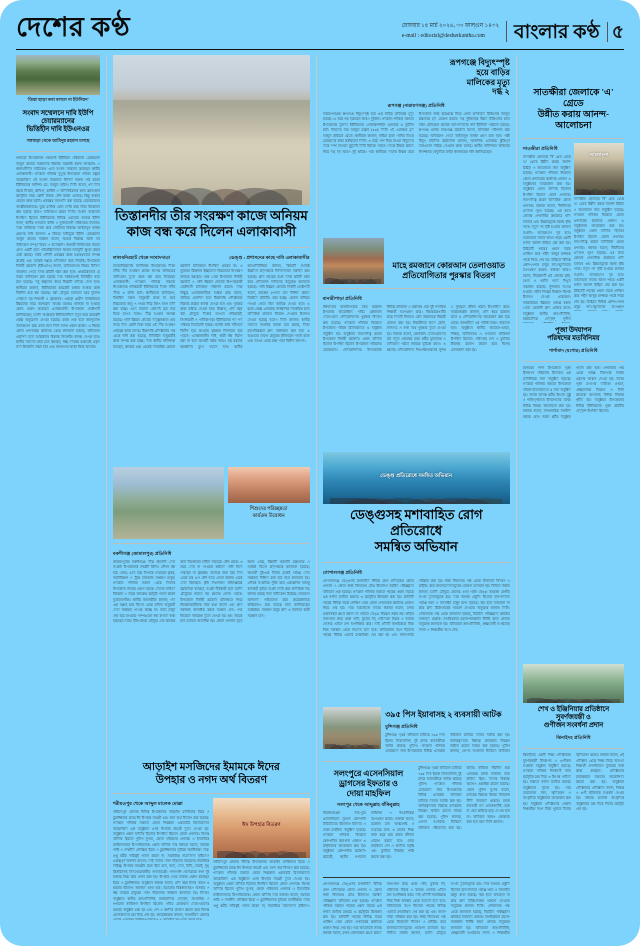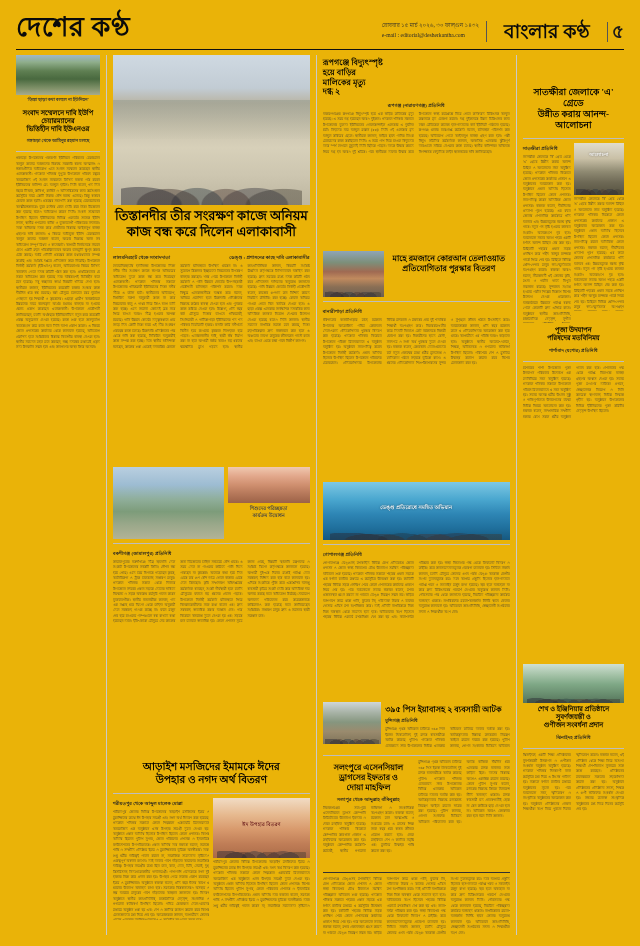--- a/index.html
+++ b/index.html
@@ -14,21 +14,22 @@
     color: #1a1a1a;
     overflow: hidden;
     position: relative;
   }
   .page {
     width: 640px;
     height: 946px;
     box-sizing: border-box;
     padding: 14px 16px 8px 16px;
     position: relative;
-    background: #eab308;
+    background: #7dd3fc;
+    border-radius: 22px;
   }
 
   
   .masthead {
     display: flex;
     align-items: flex-end;
     justify-content: space-between;
     padding-bottom: 4px;
   }
   .logo-left {
@@ -36,21 +37,21 @@
     font-weight: bold;
     font-size: 27px;
     letter-spacing: 0.5px;
     color: #0b0b0b;
     line-height: 1;
     padding-bottom: 1px;
   }
   .mast-right {
     display: flex;
     align-items: flex-end;
-    gap: 17px;
+    gap: 7px;
   }
   .dateblock {
     text-align: left;
     font-size: 5.6px;
     line-height: 1.7;
     color: #2a2a2a;
     padding-right: 7px;
     border-right: 1px solid #555;
     padding-bottom: 2px;
   }
@@ -288,41 +289,43 @@
             <div class="banner-text dark">ঈদ উপহার বিতরণ</div>
           </div>
           <div class="body-text" style="height:48px;margin-top:2px;">শরীয়তপুর জেলার বিভিন্ন উপজেলার আড়াইশ মসজিদের ইমাম ও মুয়াজ্জিনের মাঝে ঈদ উপহার সামগ্রী এবং নগদ অর্থ বিতরণ করা হয়েছে। গতকাল শনিবার সকালে জেলা শিল্পকলা একাডেমি মিলনায়তনে আয়োজিত এক অনুষ্ঠানে এসব উপহার সামগ্রী তুলে দেওয়া হয়। অনুষ্ঠানে প্রধান অতিথি হিসেবে উপস্থিত ছিলেন জেলা প্রশাসক। বিশেষ অতিথি ছিলেন পুলিশ সুপার, জেলা পরিষদের প্রশাসক ও ইসলামিক ফাউন্ডেশনের উপপরিচালক। প্রধান অতিথি তার বক্তব্যে বলেন, সমাজে শান্তি ও সম্প্রীতি প্রতিষ্ঠায় ইমাম ও মুয়াজ্জিনদের ভূমিকা অনস্বীকার্য। তারা শুধু ধর্মীয় দায়িত্বই পালন করেন না, সামাজিক সচেতনতা সৃষ্টিতেও গুরুত্বপূর্ণ অবদান রাখেন। তাই তাদের পাশে দাঁড়ানো আমাদের সামাজিক দায়িত্ব। উপহার সামগ্রীর মধ্যে ছিল চাল, ডাল, তেল, চিনি, সেমাই, দুধ, কিসমিসসহ নিত্যপ্রয়োজনীয় খাদ্যসামগ্রী। পাশাপাশি প্রত্যেককে নগদ দুই হাজার টাকা করে প্রদান করা হয়। উপহার পেয়ে সন্তোষ প্রকাশ করেছেন ইমাম ও মুয়াজ্জিনরা। অনুষ্ঠানে বক্তারা বলেন, প্রতি বছর ঈদের আগে এ ধরনের উদ্যোগ অব্যাহত রাখা হবে। সমাজের বিত্তবানদেরও অসহায় ও স্বল্প আয়ের মানুষের পাশে দাঁড়ানোর আহ্বান জানানো হয়। বিতরণ অনুষ্ঠানে স্থানীয় জনপ্রতিনিধি, রাজনৈতিক নেতৃবৃন্দ, সাংবাদিক ও গণ্যমান্য ব্যক্তিবর্গ উপস্থিত ছিলেন। পবিত্র কোরআন তেলাওয়াতের মাধ্যমে অনুষ্ঠান শুরু হয় এবং দেশ ও জাতির কল্যাণ কামনা করে বিশেষ মোনাজাতের মধ্য দিয়ে শেষ হয়। আয়োজকরা জানান, আগামীতে জেলার প্রত্যন্ত এলাকার মসজিদগুলোকেও এ কর্মসূচির আওতায় আনা হবে।</div>
         </div>
       </div>
     </div>
 
     <div class="vrule"></div>
 
     <div class="col col-c">
-      <div class="hl hl-sm" style="white-space:pre-line;text-align:left;">রূপগঞ্জে বিদ্যুৎস্পৃষ্ট
+      <div class="hl hl-sm" style="white-space:pre-line;text-align:right;">রূপগঞ্জে বিদ্যুৎস্পৃষ্ট
 হয়ে বাড়ির
 মালিকের মৃত্যু
 দগ্ধ ২</div>
       <div class="byline" style="text-align:center;">রূপগঞ্জ (নারায়ণগঞ্জ) প্রতিনিধি</div>
       <div class="body-text two-col" style="height:140px;">নারায়ণগঞ্জের রূপগঞ্জে বিদ্যুৎস্পৃষ্ট হয়ে এক বাড়ির মালিকের মৃত্যু হয়েছে। এ সময় দগ্ধ হয়েছেন আরও দুইজন। গতকাল শনিবার সকালে উপজেলার ভুলতা ইউনিয়নের গোলাকান্দাইল এলাকায় এ দুর্ঘটনা ঘটে। নিহতের নাম আব্দুল মান্নান (৫৫)। তিনি ওই এলাকার মৃত আব্দুল করিমের ছেলে। স্থানীয়রা জানান, বাড়ির ছাদে পানির ট্যাংক মেরামতের কাজ করছিলেন তিনি। এ সময় পাশ দিয়ে যাওয়া বিদ্যুতের তারে স্পর্শ লাগলে মুহূর্তেই তিনি ছিটকে পড়েন। তাকে উদ্ধার করতে গিয়ে দগ্ধ হন আরও দুই শ্রমিক। পরে স্থানীয়রা তাদের উদ্ধার করে উপজেলা স্বাস্থ্য কমপ্লেক্সে নিয়ে গেলে কর্তব্যরত চিকিৎসক আব্দুল মান্নানকে মৃত ঘোষণা করেন। দগ্ধ দুইজনকে উন্নত চিকিৎসার জন্য ঢাকা মেডিকেল কলেজ হাসপাতালের বার্ন ইউনিটে পাঠানো হয়েছে। রূপগঞ্জ থানার ভারপ্রাপ্ত কর্মকর্তা বলেন, ঘটনাস্থল পরিদর্শন করা হয়েছে। অভিযোগ পেলে আইনানুগ ব্যবস্থা গ্রহণ করা হবে। পল্লী বিদ্যুৎ সমিতির কর্মকর্তারা জানান, আবাসিক এলাকায় ঝুঁকিপূর্ণ তারগুলো সরিয়ে নেওয়ার কাজ চলছে। স্থানীয় বাসিন্দারা অবিলম্বে বিপজ্জনক বৈদ্যুতিক লাইন স্থানান্তরের দাবি জানিয়েছেন।</div>
 
       <div style="display:flex;gap:4px;margin-top:3px;">
         <div class="photo ph-crowd photo-figures" style="height:46px;flex:0.8;"></div>
-        <div style="flex:1.6;display:flex;">
+        <div style="flex:1.6;display:flex;align-items:flex-end;">
           <div class="hl hl-sm" style="white-space:pre-line;width:100%;">মাহে রমজানে কোরআন তেলাওয়াত
 প্রতিযোগিতার পুরস্কার বিতরণ</div>
         </div>
       </div>
       <div class="hr-thin"></div>
       <div class="byline">বানারীপাড়া প্রতিনিধি</div>
       <div class="body-text three-col" style="height:165px;">বরিশালের বানারীপাড়ায় মাহে রমজান উপলক্ষে আয়োজিত পবিত্র কোরআন তেলাওয়াত প্রতিযোগিতার পুরস্কার বিতরণ করা হয়েছে। গতকাল শনিবার বিকেলে উপজেলা পরিষদ মিলনায়তনে এ অনুষ্ঠান অনুষ্ঠিত হয়। অনুষ্ঠানে সভাপতিত্ব করেন উপজেলা নির্বাহী কর্মকর্তা। প্রধান অতিথি হিসেবে উপস্থিত ছিলেন উপজেলা পরিষদের চেয়ারম্যান। প্রতিযোগিতায় উপজেলার বিভিন্ন মাদরাসা ও মক্তবের প্রায় দুই শতাধিক শিক্ষার্থী অংশগ্রহণ করে। বিচারকমণ্ডলীর রায়ে তিনটি বিভাগে মোট নয়জনকে বিজয়ী ঘোষণা করা হয়। বিজয়ীদের হাতে ক্রেস্ট, সনদপত্র ও নগদ অর্থ পুরস্কার তুলে দেওয়া হয়। বক্তারা বলেন, কোরআন তেলাওয়াতের চর্চা নতুন প্রজন্মের মধ্যে ধর্মীয় মূল্যবোধ ও নৈতিকতা গঠনে সহায়ক ভূমিকা রাখে। এ ধরনের প্রতিযোগিতা শিশু-কিশোরদের সুন্দর ও সুশৃঙ্খল জীবন গঠনে উৎসাহিত করে। আয়োজকরা জানান, প্রতি বছর রমজান মাসে এ প্রতিযোগিতার আয়োজন করা হয়ে থাকে। আগামীতে এর পরিধি আরও বাড়ানো হবে। অনুষ্ঠানে স্থানীয় আলেম-ওলামা, শিক্ষক, অভিভাবক ও গণ্যমান্য ব্যক্তিবর্গ উপস্থিত ছিলেন। পরিশেষে দেশ ও মুসলিম উম্মাহর কল্যাণ কামনা করে বিশেষ মোনাজাত করা হয়।</div>
 
       <div class="photo ph-banner photo-figures" style="height:60px;margin-top:3px;">
         <div class="banner-text">ডেঙ্গু প্রতিরোধে সমন্বিত অভিযান</div>
       </div>
+      <div class="hl hl-lg" style="white-space:pre-line;">ডেঙ্গুসহ মশাবাহিত রোগ প্রতিরোধে
+সমন্বিত অভিযান</div>
       <div class="hr-thin"></div>
       <div class="byline">গোপালগঞ্জ প্রতিনিধি</div>
       <div class="body-text two-col" style="height:125px;">গোপালগঞ্জে ডেঙ্গুসহ মশাবাহিত বিভিন্ন রোগ প্রতিরোধে জেলা প্রশাসন ও জেলা স্বাস্থ্য বিভাগের যৌথ উদ্যোগে সমন্বিত পরিচ্ছন্নতা অভিযান শুরু হয়েছে। গতকাল শনিবার সকালে শহরের প্রধান সড়কে এক বর্ণাঢ্য র‍্যালির মাধ্যমে এ কর্মসূচির উদ্বোধন করা হয়। র‍্যালিটি শহরের বিভিন্ন সড়ক প্রদক্ষিণ শেষে জেলা প্রশাসকের কার্যালয় প্রাঙ্গণে গিয়ে শেষ হয়। পরে আলোচনা সভায় বক্তারা বলেন, মশার প্রজননস্থল ধ্বংস করতে না পারলে ডেঙ্গু নিয়ন্ত্রণ সম্ভব নয়। বাড়ির আশপাশে জমে থাকা পানি, ফুলের টব, পরিত্যক্ত টায়ার ও ডাবের খোসায় এডিস মশা বংশবিস্তার করে। তাই প্রতিটি নাগরিককে নিজ নিজ অবস্থান থেকে সচেতন হতে হবে। অভিযানের অংশ হিসেবে শহরের বিভিন্ন ওয়ার্ডে মশকনিধন স্প্রে করা হয় এবং নালা-নর্দমা পরিষ্কার করা হয়। স্বাস্থ্য বিভাগের পক্ষ থেকে লিফলেট বিতরণ ও মাইকিং করে জনসচেতনতামূলক প্রচারণা চালানো হয়। সিভিল সার্জন জানান, চলতি মৌসুমে জেলায় এখন পর্যন্ত ডেঙ্গু আক্রান্ত রোগীর সংখ্যা তুলনামূলক কম। তবে আগাম প্রস্তুতি হিসেবে হাসপাতালে পর্যাপ্ত শয্যা ও স্যালাইন মজুদ রাখা হয়েছে। জ্বর হলে অবহেলা না করে দ্রুত চিকিৎসকের পরামর্শ নেওয়ার অনুরোধ জানান তিনি। পৌরসভার পক্ষ থেকে জানানো হয়েছে, নিয়মিত পরিচ্ছন্নতা কার্যক্রম অব্যাহত থাকবে। নাগরিকদের ময়লা-আবর্জনা নির্দিষ্ট স্থানে ফেলার অনুরোধ জানানো হয়। অভিযানে জনপ্রতিনিধি, স্বেচ্ছাসেবী সংগঠনের সদস্য ও শিক্ষার্থীরা অংশ নেন।</div>
 
       <div style="display:flex;gap:4px;margin-top:19px;">
         <div class="photo ph-assembly photo-figures" style="height:42px;flex:0.75;"></div>
         <div style="flex:1.6;">
           <div class="hl hl-sm" style="text-align:left;">৩৯৫ পিস ইয়াবাসহ ২ ব্যবসায়ী আটক</div>
           <div class="byline">মুন্সিগঞ্জ প্রতিনিধি</div>
           <div class="body-text two-col" style="height:24px;">মুন্সিগঞ্জে পৃথক অভিযান চালিয়ে ৩৯৫ পিস ইয়াবা ট্যাবলেটসহ দুই মাদক ব্যবসায়ীকে আটক করেছে পুলিশ। গতকাল শনিবার ভোররাতে সদর উপজেলার বিভিন্ন এলাকায় অভিযান চালিয়ে তাদের আটক করা হয়। আটককৃতদের বিরুদ্ধে মাদকদ্রব্য নিয়ন্ত্রণ আইনে মামলা দায়ের করা হয়েছে। পুলিশ জানায়, গোপন সংবাদের ভিত্তিতে অভিযান পরিচালনা করা হয়। আটক ব্যক্তিরা দীর্ঘদিন ধরে এলাকায় মাদক ব্যবসার সঙ্গে জড়িত ছিল। তাদের বিরুদ্ধে আগেও একাধিক মামলা রয়েছে। জেলা পুলিশ সুপার বলেন, মাদকের বিরুদ্ধে জিরো টলারেন্স নীতি অব্যাহত থাকবে। মাদক ব্যবসায়ী যত প্রভাবশালীই হোক না কেন কাউকে ছাড় দেওয়া হবে না। অভিযান আরও জোরদার করা হবে বলে তিনি জানান।</div>

